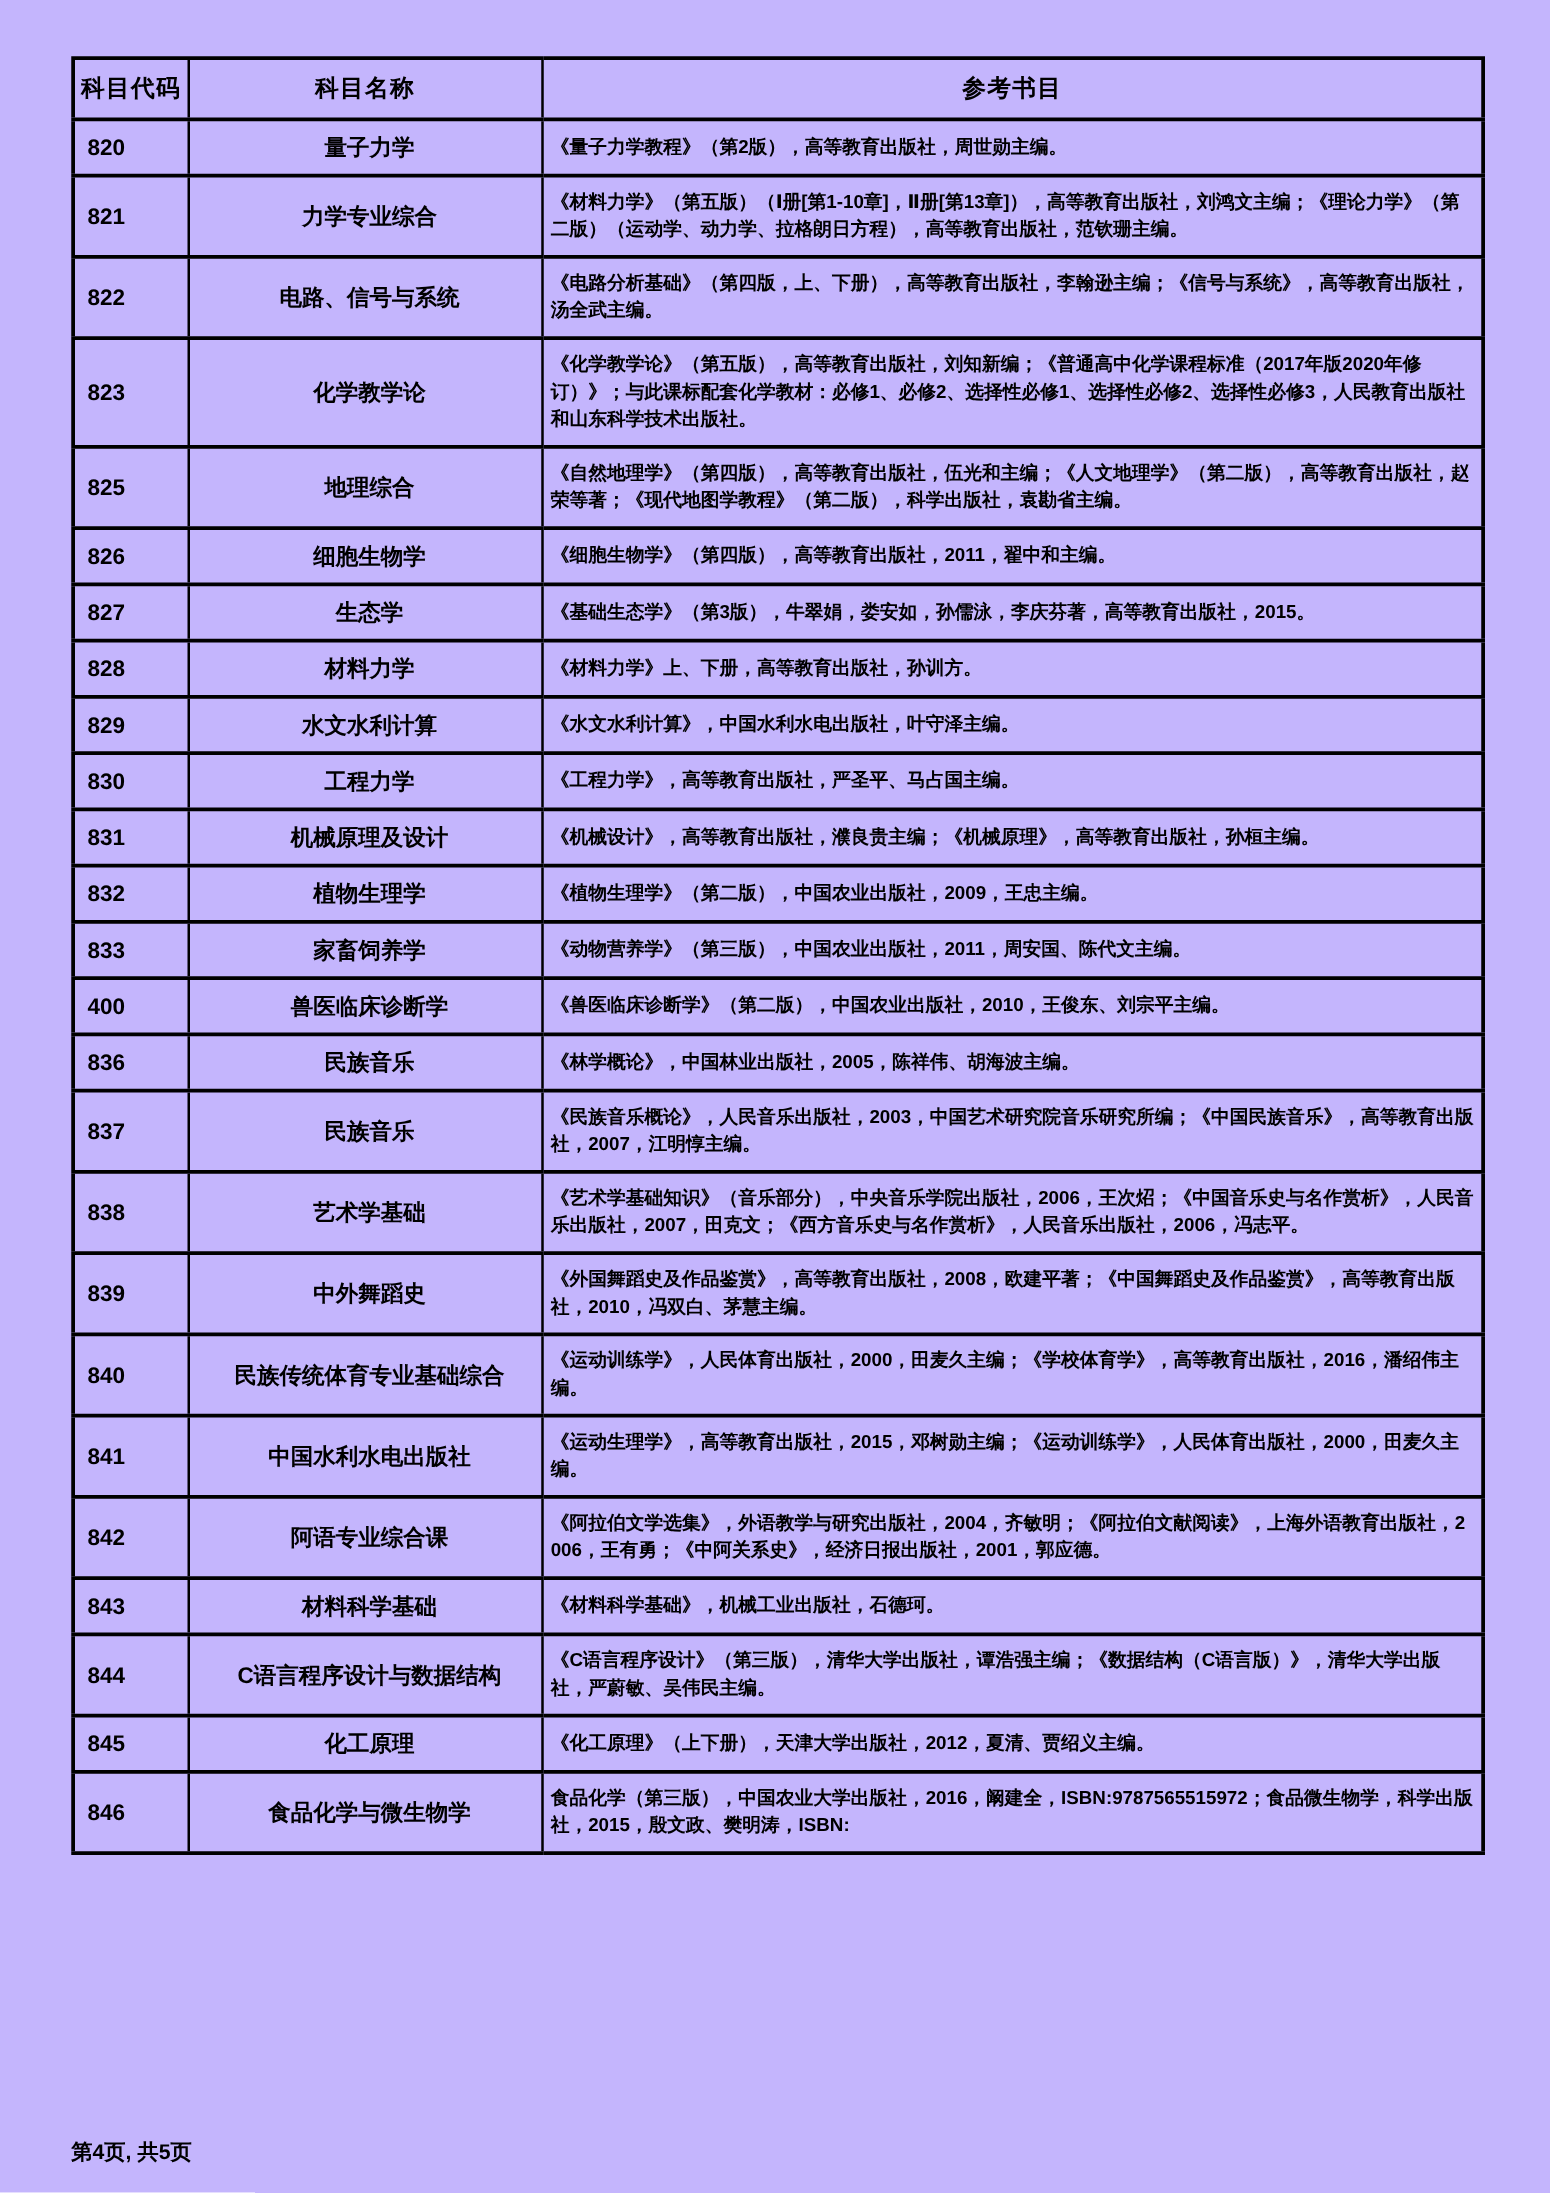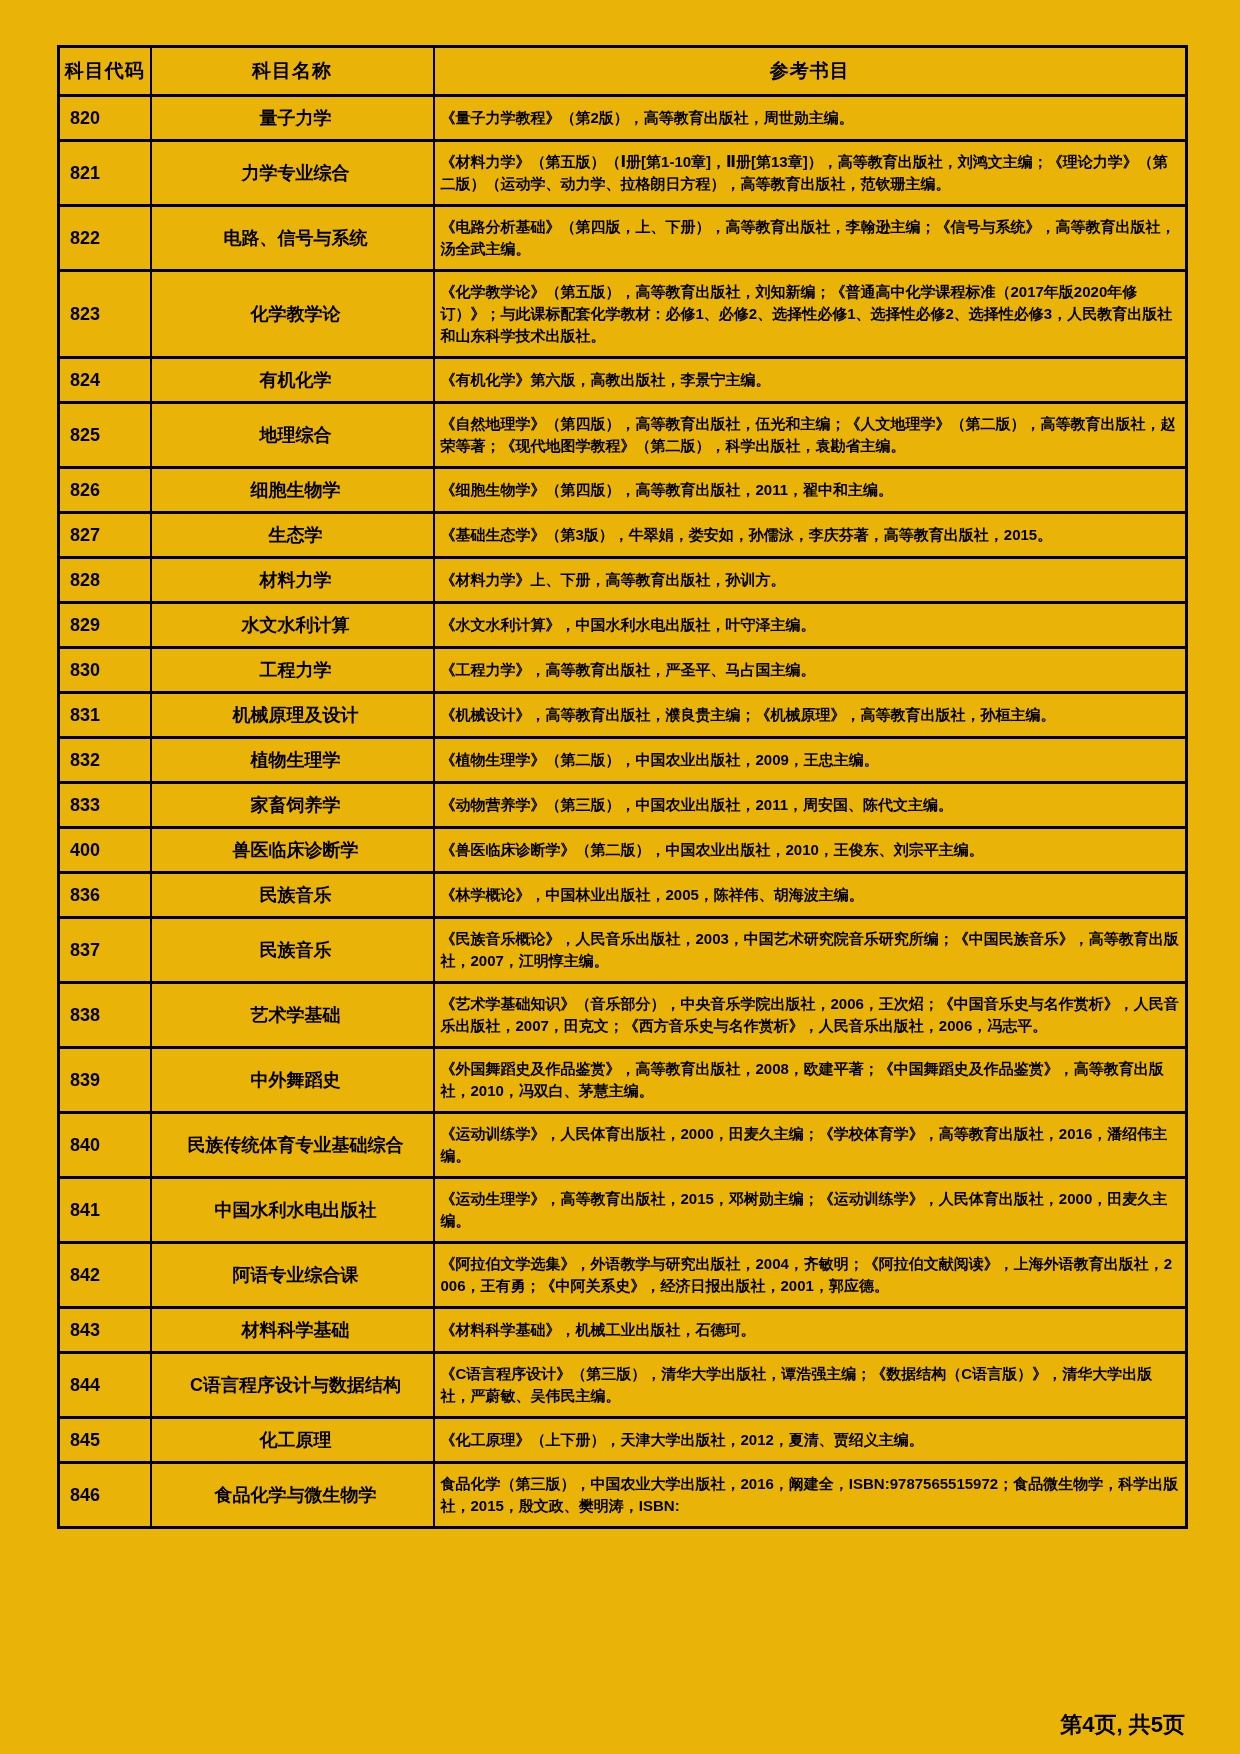--- a/index.html
+++ b/index.html
@@ -12,21 +12,21 @@
     height: 1754px;
     position: relative;
     font-family: "Liberation Sans", "DejaVu Sans", sans-serif;
     color: #000;
   }
   .page {
     position: absolute;
     top: 0; left: 0;
     width: 1240px;
     height: 1754px;
-    background: #eab308;
+    background: #c4b5fd;
   }
   table.ref-table {
     position: absolute;
     left: 57px;
     top: 45px;
     width: 1128px;
     border-collapse: collapse;
     table-layout: fixed;
     border: 3px solid #000;
   }
@@ -63,22 +63,22 @@
     font-size: 15px;
     line-height: 22px;
     padding: 9px 5px 9px 6px;
     text-align: left;
   }
   .footer {
     position: absolute;
     top: 1710px;
     left: 57px;
     width: 1128px;
-    text-align: right;
-    font-size: 22px;
+    text-align: left;
+    font-size: 17px;
     font-weight: bold;
     color: #000;
   }
 </style>
 </head>
 <body>
 
 <div class="page">
   <table class="ref-table">
     <colgroup>
@@ -108,25 +108,20 @@
           <td class="code">822</td>
           <td class="name">电路、信号与系统</td>
           <td class="books">《电路分析基础》（第四版，上、下册），高等教育出版社，李翰逊主编；《信号与系统》，高等教育出版社，汤全武主编。</td>
         </tr>
         <tr>
           <td class="code">823</td>
           <td class="name">化学教学论</td>
           <td class="books">《化学教学论》（第五版），高等教育出版社，刘知新编；《普通高中化学课程标准（2017年版2020年修订）》；与此课标配套化学教材：必修1、必修2、选择性必修1、选择性必修2、选择性必修3，人民教育出版社和山东科学技术出版社。</td>
         </tr>
         <tr>
-          <td class="code">824</td>
-          <td class="name">有机化学</td>
-          <td class="books">《有机化学》第六版，高教出版社，李景宁主编。</td>
-        </tr>
-        <tr>
           <td class="code">825</td>
           <td class="name">地理综合</td>
           <td class="books">《自然地理学》（第四版），高等教育出版社，伍光和主编；《人文地理学》（第二版），高等教育出版社，赵荣等著；《现代地图学教程》（第二版），科学出版社，袁勘省主编。</td>
         </tr>
         <tr>
           <td class="code">826</td>
           <td class="name">细胞生物学</td>
           <td class="books">《细胞生物学》（第四版），高等教育出版社，2011，翟中和主编。</td>
         </tr>
         <tr>

